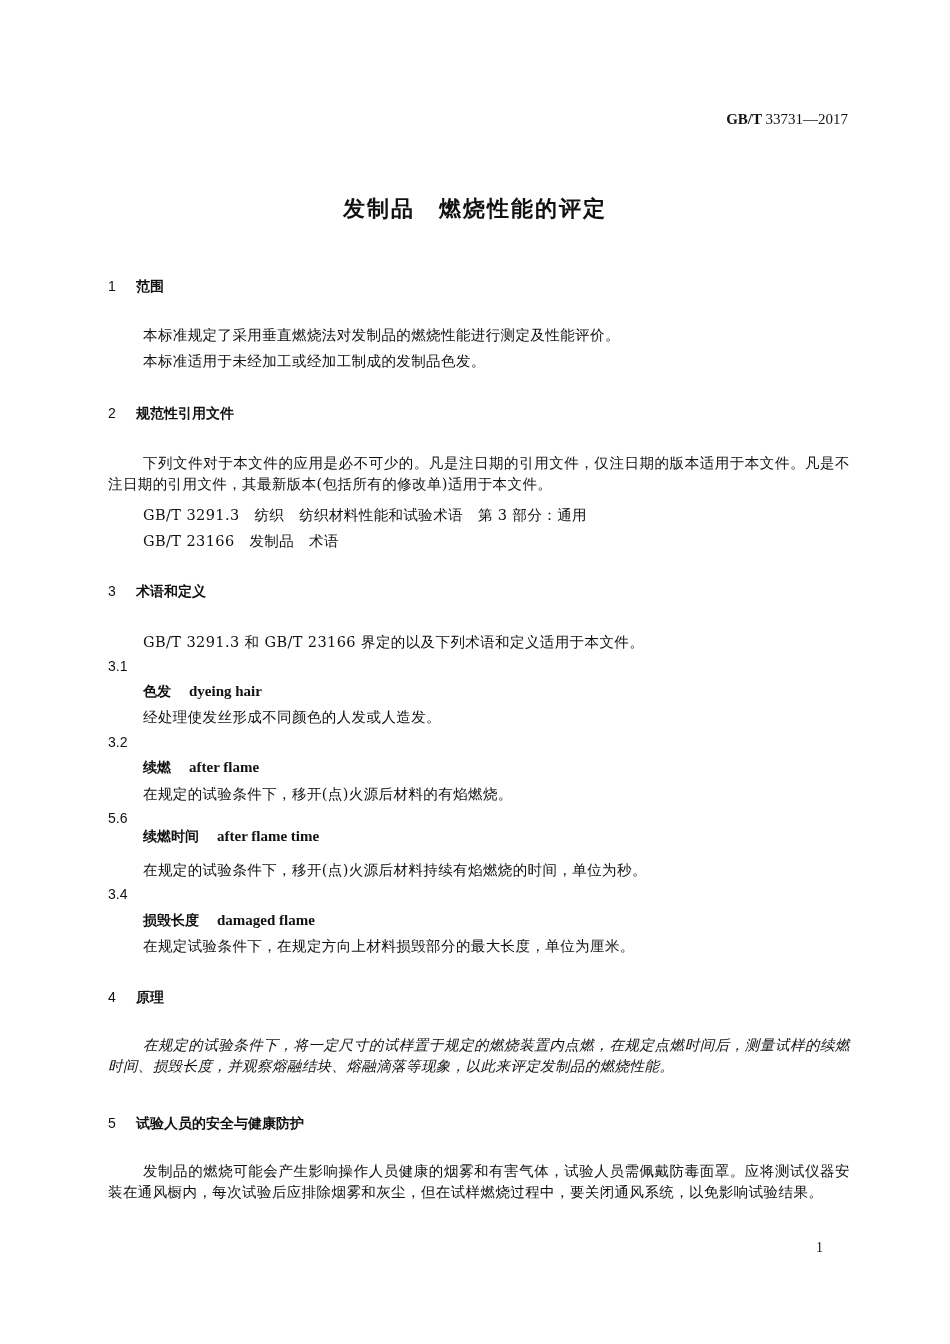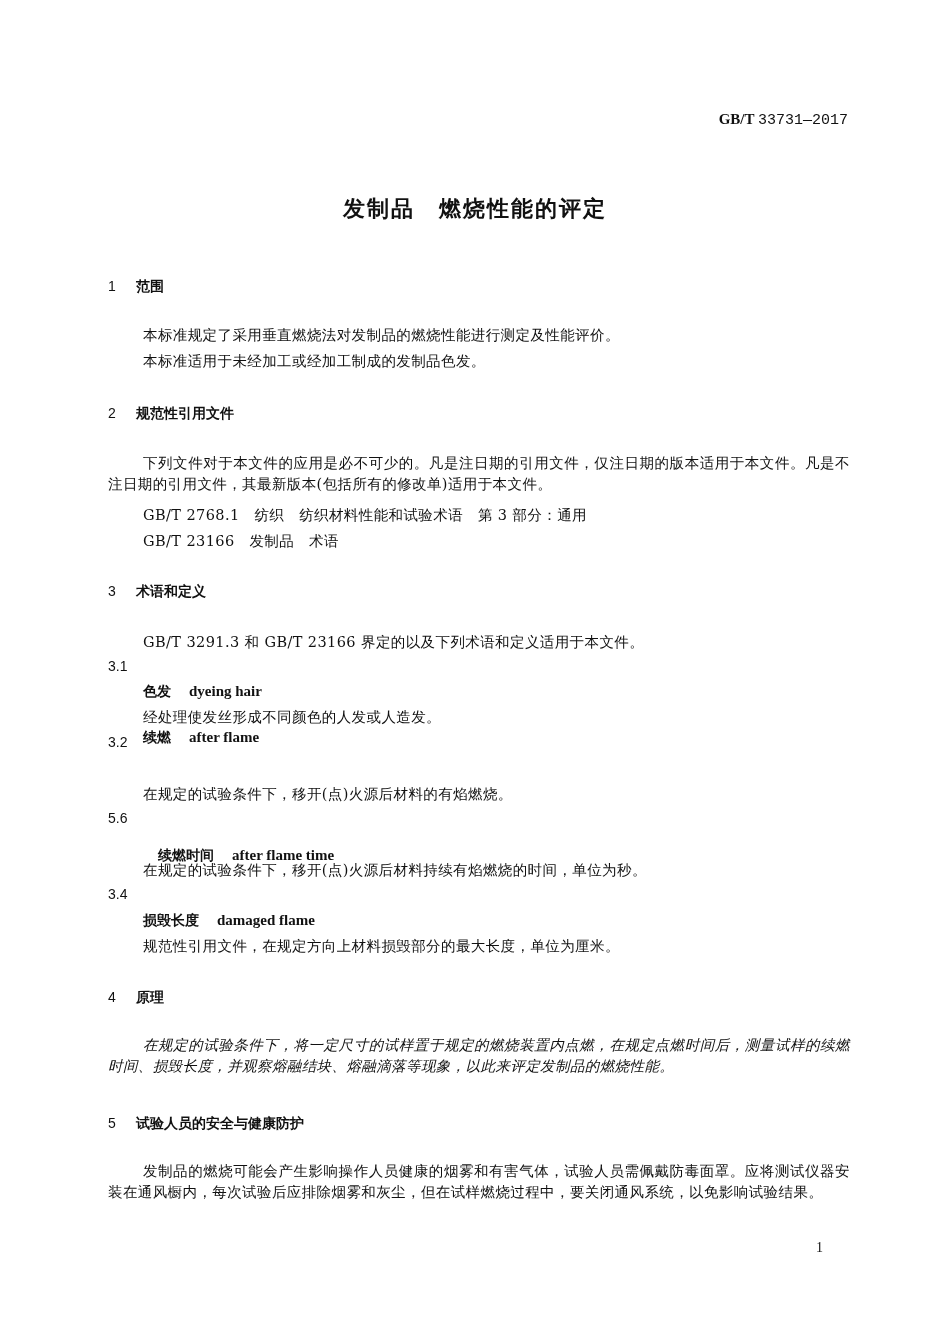--- a/index.html
+++ b/index.html
@@ -1,21 +1,21 @@
 <!DOCTYPE html>
 <html><head>
 <meta charset="utf-8">
 <style>
   html, body { margin: 0; padding: 0; background: #ffffff; }
   body { width: 950px; height: 1344px; position: relative; overflow: hidden;
          font-family: "DejaVu Serif", "Liberation Serif", serif; color: #111; }
   .abs { position: absolute; white-space: nowrap; }
   .std-code { right: 102px; top: 111px; font-size: 15px; font-weight: bold;
               font-family: "Liberation Serif", serif; }
-  .std-code .num { font-family: Liberation Mono, monospace; font-weight: normal; }
+  .std-code .num { font-family: Liberation Serif, serif; font-weight: normal; }
   .title { left: 0; width: 950px; text-align: center; top: 194px; font-size: 22px;
            font-weight: bold; font-family: "DejaVu Sans", sans-serif; letter-spacing: 2px; }
   .h { left: 108px; font-size: 14px; font-weight: bold; font-family: "DejaVu Sans", sans-serif; }
   .h .n { display: inline-block; width: 28px; font-weight: normal; font-family: "Liberation Sans", sans-serif; }
   .p { font-size: 14.5px; letter-spacing: 0.4px; }
   .ind { left: 143px; }
   .full { left: 108px; width: 742px; white-space: normal; text-align: justify; line-height: 21px; text-indent: 35px; }
   .sub { left: 108px; font-size: 14px; font-family: "Liberation Sans", sans-serif; }
   .term { left: 143px; font-size: 14px; font-weight: bold; font-family: "DejaVu Sans", sans-serif; }
   .term .en { font-family: "Liberation Serif", serif; margin-left: 18px; font-size: 15px; }
@@ -34,51 +34,51 @@
 <div class="abs h" style="top:278px;">
   <span class="n">1</span><span>范围</span>
 </div>
 <div class="abs p ind" style="top:326px;">本标准规定了采用垂直燃烧法对发制品的燃烧性能进行测定及性能评价。</div>
 <div class="abs p ind" style="top:352px;">本标准适用于未经加工或经加工制成的发制品色发。</div>
 
 <div class="abs h" style="top:405px;">
   <span class="n">2</span><span>规范性引用文件</span>
 </div>
 <div class="abs p full" style="top:453px;">下列文件对于本文件的应用是必不可少的。凡是注日期的引用文件，仅注日期的版本适用于本文件。凡是不注日期的引用文件，其最新版本(包括所有的修改单)适用于本文件。</div>
-<div class="abs p ind" style="top:506px;">GB/T 2768.1　纺织　纺织材料性能和试验术语　第 3 部分：通用</div>
+<div class="abs p ind" style="top:506px;">GB/T 3291.3　纺织　纺织材料性能和试验术语　第 3 部分：通用</div>
 <div class="abs p ind" style="top:532px;">GB/T 23166　发制品　术语</div>
 
 <div class="abs h" style="top:583px;">
   <span class="n">3</span><span>术语和定义</span>
 </div>
 <div class="abs p ind" style="top:633px;">GB/T 3291.3 和 GB/T 23166 界定的以及下列术语和定义适用于本文件。</div>
 
 <div class="abs sub" style="top:658px;text-align:center;">3.1</div>
 <div class="abs term" style="top:683px;text-align:center;">
   <span>色发</span><span class="en">dyeing hair</span>
 </div>
 <div class="abs p ind" style="top:708px;">经处理使发丝形成不同颜色的人发或人造发。</div>
 
 <div class="abs sub" style="top:734px;">3.2</div>
-<div class="abs term" style="top:729px;">
+<div class="abs term" style="top:759px;">
   <span>续燃</span><span class="en">after flame</span>
 </div>
 <div class="abs p ind" style="top:785px;">在规定的试验条件下，移开(点)火源后材料的有焰燃烧。</div>
 
 <div class="abs sub" style="top:810px;">5.6</div>
-<div class="abs term" style="top:847px;margin-left:15px;">
+<div class="abs term" style="top:828px;">
   <span>续燃时间</span><span class="en">after flame time</span>
 </div>
 <div class="abs p ind" style="top:861px;">在规定的试验条件下，移开(点)火源后材料持续有焰燃烧的时间，单位为秒。</div>
 
 <div class="abs sub" style="top:886px;">3.4</div>
 <div class="abs term" style="top:912px;">
   <span>损毁长度</span><span class="en">damaged flame</span>
 </div>
-<div class="abs p ind" style="top:937px;">规范性引用文件，在规定方向上材料损毁部分的最大长度，单位为厘米。</div>
+<div class="abs p ind" style="top:937px;">在规定试验条件下，在规定方向上材料损毁部分的最大长度，单位为厘米。</div>
 
 <div class="abs h" style="top:989px;">
   <span class="n">4</span><span>原理</span>
 </div>
 <div class="abs p full" style="top:1035px;font-style:italic;">在规定的试验条件下，将一定尺寸的试样置于规定的燃烧装置内点燃，在规定点燃时间后，测量试样的续燃时间、损毁长度，并观察熔融结块、熔融滴落等现象，以此来评定发制品的燃烧性能。</div>
 
 <div class="abs h" style="top:1115px;">
   <span class="n">5</span><span>试验人员的安全与健康防护</span>
 </div>
 <div class="abs p full" style="top:1161px;">发制品的燃烧可能会产生影响操作人员健康的烟雾和有害气体，试验人员需佩戴防毒面罩。应将测试仪器安装在通风橱内，每次试验后应排除烟雾和灰尘，但在试样燃烧过程中，要关闭通风系统，以免影响试验结果。</div>

